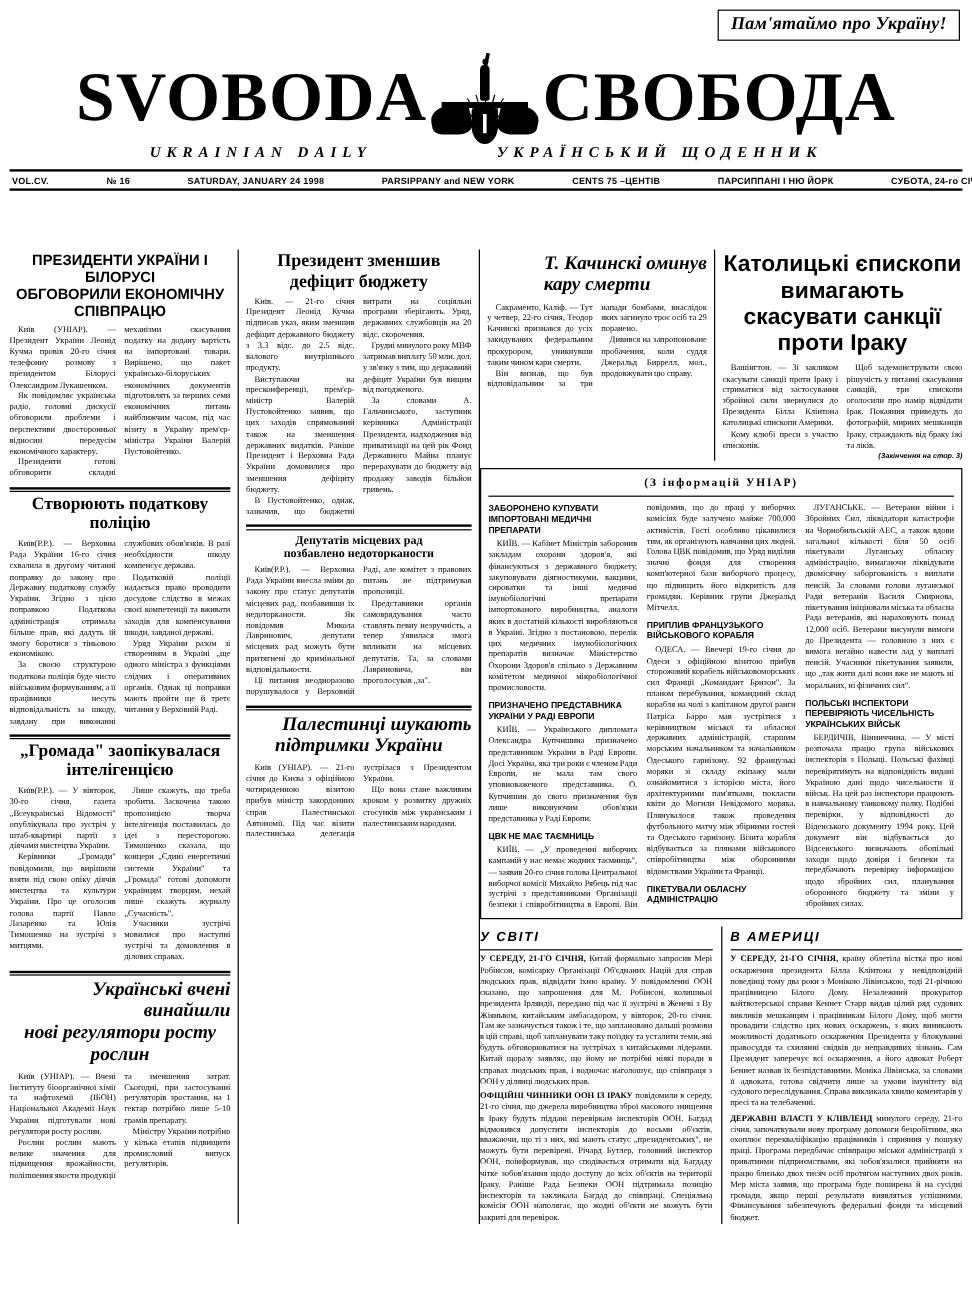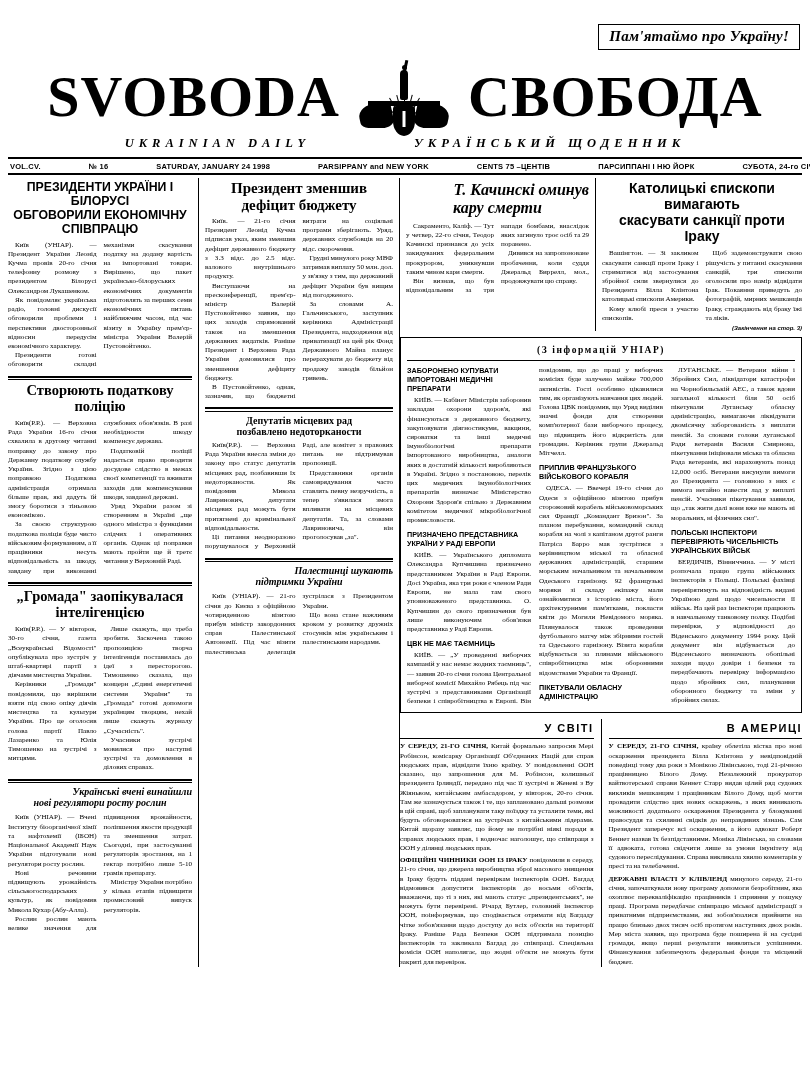--- a/index.html
+++ b/index.html
@@ -1,58 +1,58 @@
 <!DOCTYPE html>
 <html><head>
 <meta charset="utf-8">
 <style>
   html,body{margin:0;padding:0;background:#ffffff;}
   body{width:810px;height:1084px;overflow:hidden;
        font-family:"Liberation Serif","DejaVu Serif",serif;color:#000;}
-  .page{width:810px;height:824px;position:relative;padding:16px 8px;box-sizing:border-box;}
+  .page{width:810px;height:824px;position:relative;padding:0 8px;box-sizing:border-box;}
 
   
   .banner-wrap{display:flex;justify-content:flex-end;padding:8px 2px 2px 0;}
   .banner{border:1.5px solid #000;padding:3px 10px 4px 10px;
           font-family:"Liberation Serif",serif;font-weight:bold;font-style:italic;
           font-size:15px;letter-spacing:.2px;}
-  .masthead{display:flex;align-items:center;justify-content:center;gap:16px;margin-top:2px;}
+  .masthead{display:flex;align-items:center;justify-content:center;gap:0;margin-top:2px;}
   .mast-title{font-family:"Liberation Serif","DejaVu Serif",serif;font-weight:bold;
               font-size:58px;letter-spacing:1px;line-height:.95;}
   .mast-emblem{width:96px;height:86px;position:relative;flex:0 0 auto;}
   .mast-sub{display:flex;align-items:center;justify-content:center;gap:4px;margin-top:-4px;}
   .sub-text{font-family:"Liberation Serif",serif;font-style:italic;font-weight:bold;
             font-size:12.5px;letter-spacing:5px;}
   .sub-spacer{width:96px;flex:0 0 auto;}
 
   .rule-thick{border-top:2.5px solid #000;margin:6px 0 0 0;}
   .rule-thin{border-top:1px solid #000;}
   .dateline{display:flex;align-items:center;font-size:7.5px;font-weight:bold;
             font-family:"Liberation Sans",sans-serif;padding:2.5px 2px;letter-spacing:.2px;gap:24px;}
   .dateline span{white-space:nowrap;}
   .dl-sp{flex:1 1 auto;}
 
   
   .cols{display:flex;margin-top:3px;}
-  .col{box-sizing:border-box;}
+  .col{box-sizing:border-box;margin-top:46px;}
   .c1{width:196px;padding-right:6px;border-right:1px solid #000;}
   .c2{width:206px;padding:0 6px;border-right:1.6px solid #000;}
   .c3{width:196px;padding:0 6px;border-right:1px solid #000;}
   .c4{width:196px;padding-left:6px;}
 
   
   h2.hl{font-family:"Liberation Sans","DejaVu Sans",sans-serif;font-weight:bold;
         font-size:12.3px;line-height:1.15;margin:2px 0 4px 0;text-align:center;}
   h2.hl-serif{font-family:"Liberation Serif",serif;font-weight:bold;font-size:14.5px;
         line-height:1.1;margin:2px 0 4px 0;text-align:center;}
   h2.hl-ital{font-family:"Liberation Serif",serif;font-weight:bold;font-style:italic;
-        font-size:10px;line-height:1.12;margin:3px 0 5px 0;}
+        font-size:16px;line-height:1.12;margin:3px 0 5px 0;}
   h2.hl-ital .l1{display:block;text-align:right;}
   h2.hl-ital .l2{display:block;text-align:center;}
-  h2.hl-sans-wide{font-family:"Liberation Sans",sans-serif;font-weight:bold;font-size:14px;
+  h2.hl-sans-wide{font-family:"Liberation Sans",sans-serif;font-weight:bold;font-size:19px;
         line-height:1.15;margin:2px 0 5px 0;text-align:center;}
   .hrule-d{border-top:2.4px solid #000;border-bottom:1px solid #000;height:1.5px;margin:6px 0 3px 0;}
 
   
   .body2{column-count:2;column-gap:7px;column-rule:none;}
   .body3{column-count:3;column-gap:8px;}
   p.bt{font-family:"Liberation Serif","DejaVu Serif",serif;font-size:7.1px;
        line-height:1.3;margin:0 0 0 0;text-align:justify;text-indent:7px;
        hyphens:auto;-webkit-hyphens:auto;word-spacing:-0.3px;}
   p.bt.first{text-indent:7px;}
@@ -65,21 +65,21 @@
   .box-title{font-family:"Liberation Serif",serif;font-weight:bold;font-size:26px;
              text-align:center;letter-spacing:3px;line-height:1;
              text-shadow:1px 1px 0 #777;}
   .box-sub{font-family:"Liberation Serif",serif;font-weight:bold;font-size:9.5px;
            text-align:center;letter-spacing:1.6px;margin-top:2px;}
   .box-rule{border-top:1.2px solid #000;margin:5px 0 5px 0;}
   h3.sub{font-family:"Liberation Sans",sans-serif;font-weight:bold;font-size:7.2px;
          line-height:1.25;margin:5px 0 3px 0;text-transform:uppercase;}
   h3.sub.first{margin-top:0;}
   .sec-head{font-family:"Liberation Sans",sans-serif;font-weight:bold;font-size:11px;
-            text-align:right;letter-spacing:1.5px;margin:3px 0 4px 0;}
+            text-align:left;letter-spacing:1.5px;margin:3px 0 4px 0;font-style:italic;}
   .leadin{font-weight:bold;}
   .twoblock{display:flex;}
   .twoblock > div{flex:1 1 0;}
   .tb-l{padding-right:7px;border-right:1px solid #000;}
   .tb-r{padding-left:7px;}
 
   
   .ray{position:absolute;left:50%;top:40px;width:1.4px;height:30px;background:#000;
        transform-origin:50% 100%;}
   .fig{position:absolute;left:50%;top:6px;transform:translateX(-50%);width:16px;height:42px;}
@@ -209,21 +209,20 @@
 
       <div class="hrule-d"></div>
 
       <div>
         <h2 class="hl-ital">
           <span class="l1">Українські вчені винайшли</span>
           <span class="l2">нові регулятори росту рослин</span>
         </h2>
         <div class="body2">
           <p class="bt first">Київ (УНІАР). — Вчені Інституту біоорганічної хімії та нафтохемії (ІБОН) Національної Академії Наук України підготували нові регулятори росту рослин.</p>
-          <p class="bt">Нові речовини підвищують урожайність сільськогосподарських культур, як повідомив Микола Кухар (Абу-Алла).</p>
           <p class="bt">Рослин рослин мають велике значення для підвищення врожайности, поліпшення якости продукції та зменшення затрат. Сьогодні, при застосуванні регуляторів зростання, на 1 гектар потрібно лише 5-10 грамів препарату.</p>
           <p class="bt">Міністру України потрібно у кілька етапів підвищити промисловий випуск регуляторів.</p>
         </div>
       </div>
     </div>
 
     <div class="col c2">
 
       <div>
         <h2 class="hl-serif" style="font-size:15px">Президент зменшив дефіцит бюджету</h2>

